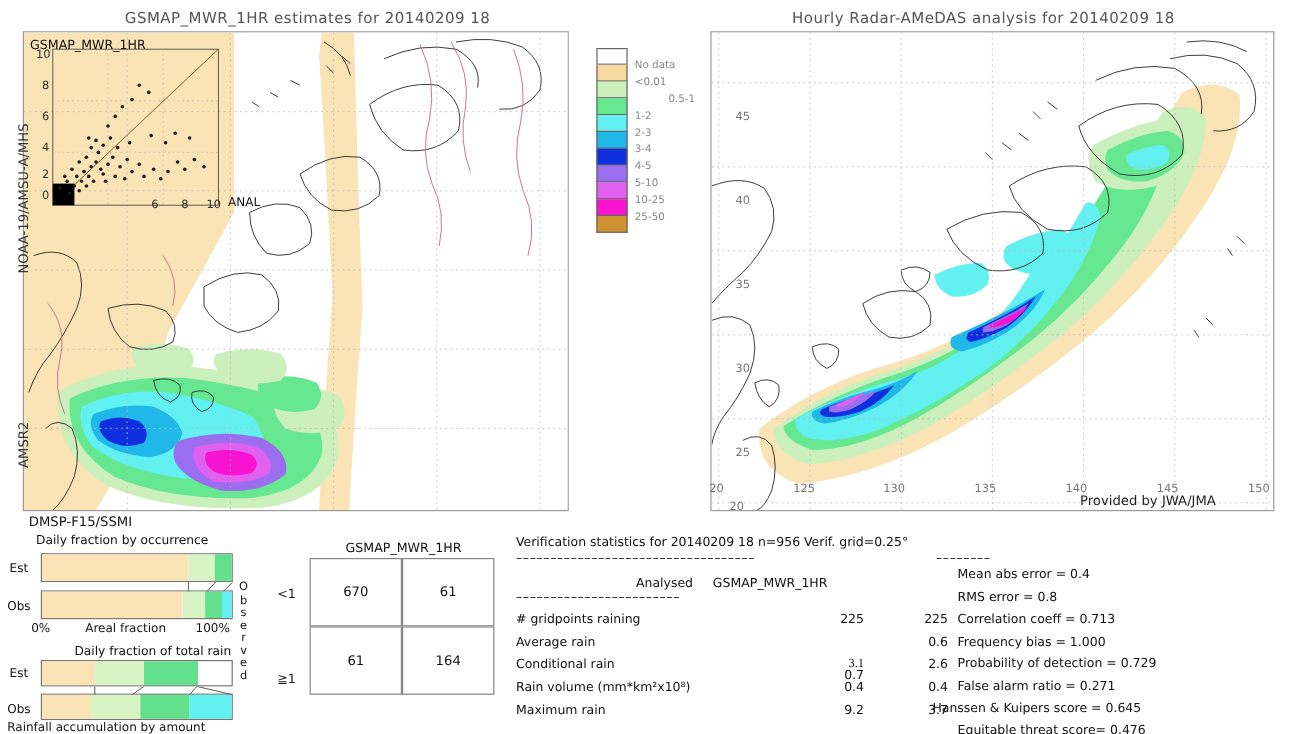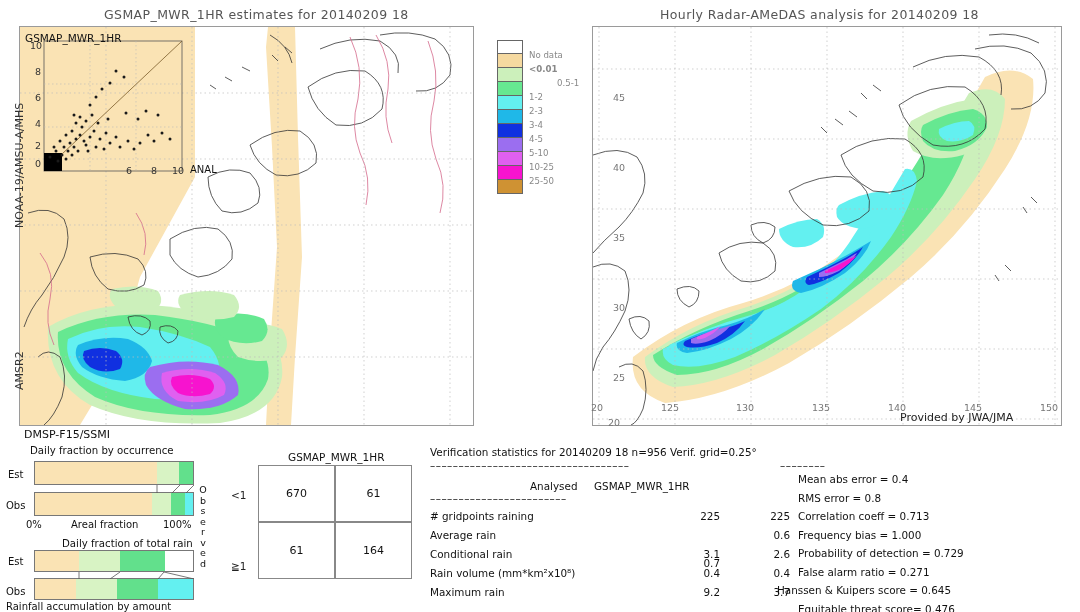--- a/index.html
+++ b/index.html
@@ -180,21 +180,21 @@
 <div class="abs vrot" style="left:13px;top:228px;">NOAA-19/AMSU-A/MHS</div>
 <div class="abs vrot" style="left:13px;top:390px;">AMSR2</div>
 <div class="abs" style="left:24px;top:428px;font-size:11px;color:#111;">DMSP-F15/SSMI</div>
 
 <div class="abs" style="left:497px;top:40px;">
   <div id="cbar-stack" style="position:relative;">
       <div class="cbar" style="height: 14px; background: rgb(255, 255, 255); border-top: 1px solid rgb(102, 102, 102);"></div>
       <div class="cbar" style="height: 14px; background: rgb(245, 217, 160); border-top: 0px;"></div>
       <div class="cblab" style="position: absolute; left: 32px; top: 11.2px;">No data</div>
       <div class="cbar" style="height: 14px; background: rgb(204, 240, 187); border-top: 0px;"></div>
-      <div class="cblab" style="position: absolute; left: 32px; top: 25.2px; font-weight: bold;">&lt;0.01</div>
+      <div class="cblab" style="position: absolute; left: 32px; top: 25.2px;">&lt;0.01</div>
       <div class="cbar" style="height: 14px; background: rgb(102, 232, 145); border-top: 0px;"></div>
       <div class="cblab" style="position: absolute; left: 32px; top: 39.2px; padding-left: 28px;">0.5-1</div>
       <div class="cbar" style="height: 14px; background: rgb(99, 240, 240); border-top: 0px;"></div>
       <div class="cblab" style="position: absolute; left: 32px; top: 53.2px;">1-2</div>
       <div class="cbar" style="height: 14px; background: rgb(31, 184, 232); border-top: 0px;"></div>
       <div class="cblab" style="position: absolute; left: 32px; top: 67.2px;">2-3</div>
       <div class="cbar" style="height: 14px; background: rgb(16, 48, 224); border-top: 0px;"></div>
       <div class="cblab" style="position: absolute; left: 32px; top: 81.2px;">3-4</div>
       <div class="cbar" style="height: 14px; background: rgb(155, 110, 240); border-top: 0px;"></div>
       <div class="cblab" style="position: absolute; left: 32px; top: 95.2px;">4-5</div>
@@ -355,21 +355,21 @@
 <div class="abs dash" style="left:430px;top:492px;">––––––––––––––––––––––––</div>
 
 <div id="stat-rows">
     <div class="abs stat" style="left: 430px; top: 510px;"># gridpoints raining</div>
     <div class="abs stat" style="left: 680px; top: 510px; width: 40px; text-align: right;">225</div>
     <div class="abs stat" style="left: 750px; top: 510px; width: 40px; text-align: right;">225</div>
     <div class="abs stat" style="left: 430px; top: 529px;">Average rain</div>
     <div class="abs stat" style="left: 680px; top: 529px; width: 40px; text-align: right; margin-top: 28px;">0.7</div>
     <div class="abs stat" style="left: 750px; top: 529px; width: 40px; text-align: right;">0.6</div>
     <div class="abs stat" style="left: 430px; top: 548px;">Conditional rain</div>
-    <div class="abs stat" style="left: 680px; top: 548px; width: 40px; text-align: right;">3.1</div>
+    <div class="abs stat" style="left: 680px; top: 548px; width: 40px; text-align: right; font-family: Liberation Serif, serif;">3.1</div>
     <div class="abs stat" style="left: 750px; top: 548px; width: 40px; text-align: right;">2.6</div>
     <div class="abs stat" style="left: 430px; top: 567px;">Rain volume (mm*km²x10⁸)</div>
     <div class="abs stat" style="left: 680px; top: 567px; width: 40px; text-align: right;">0.4</div>
     <div class="abs stat" style="left: 750px; top: 567px; width: 40px; text-align: right;">0.4</div>
     <div class="abs stat" style="left: 430px; top: 586px;">Maximum rain</div>
     <div class="abs stat" style="left: 680px; top: 586px; width: 40px; text-align: right;">9.2</div>
     <div class="abs stat" style="left: 750px; top: 586px; width: 40px; text-align: right;">3.7</div>
   </div>
 
 <div class="abs dash" style="left:780px;top:459px;">––––––––</div>

